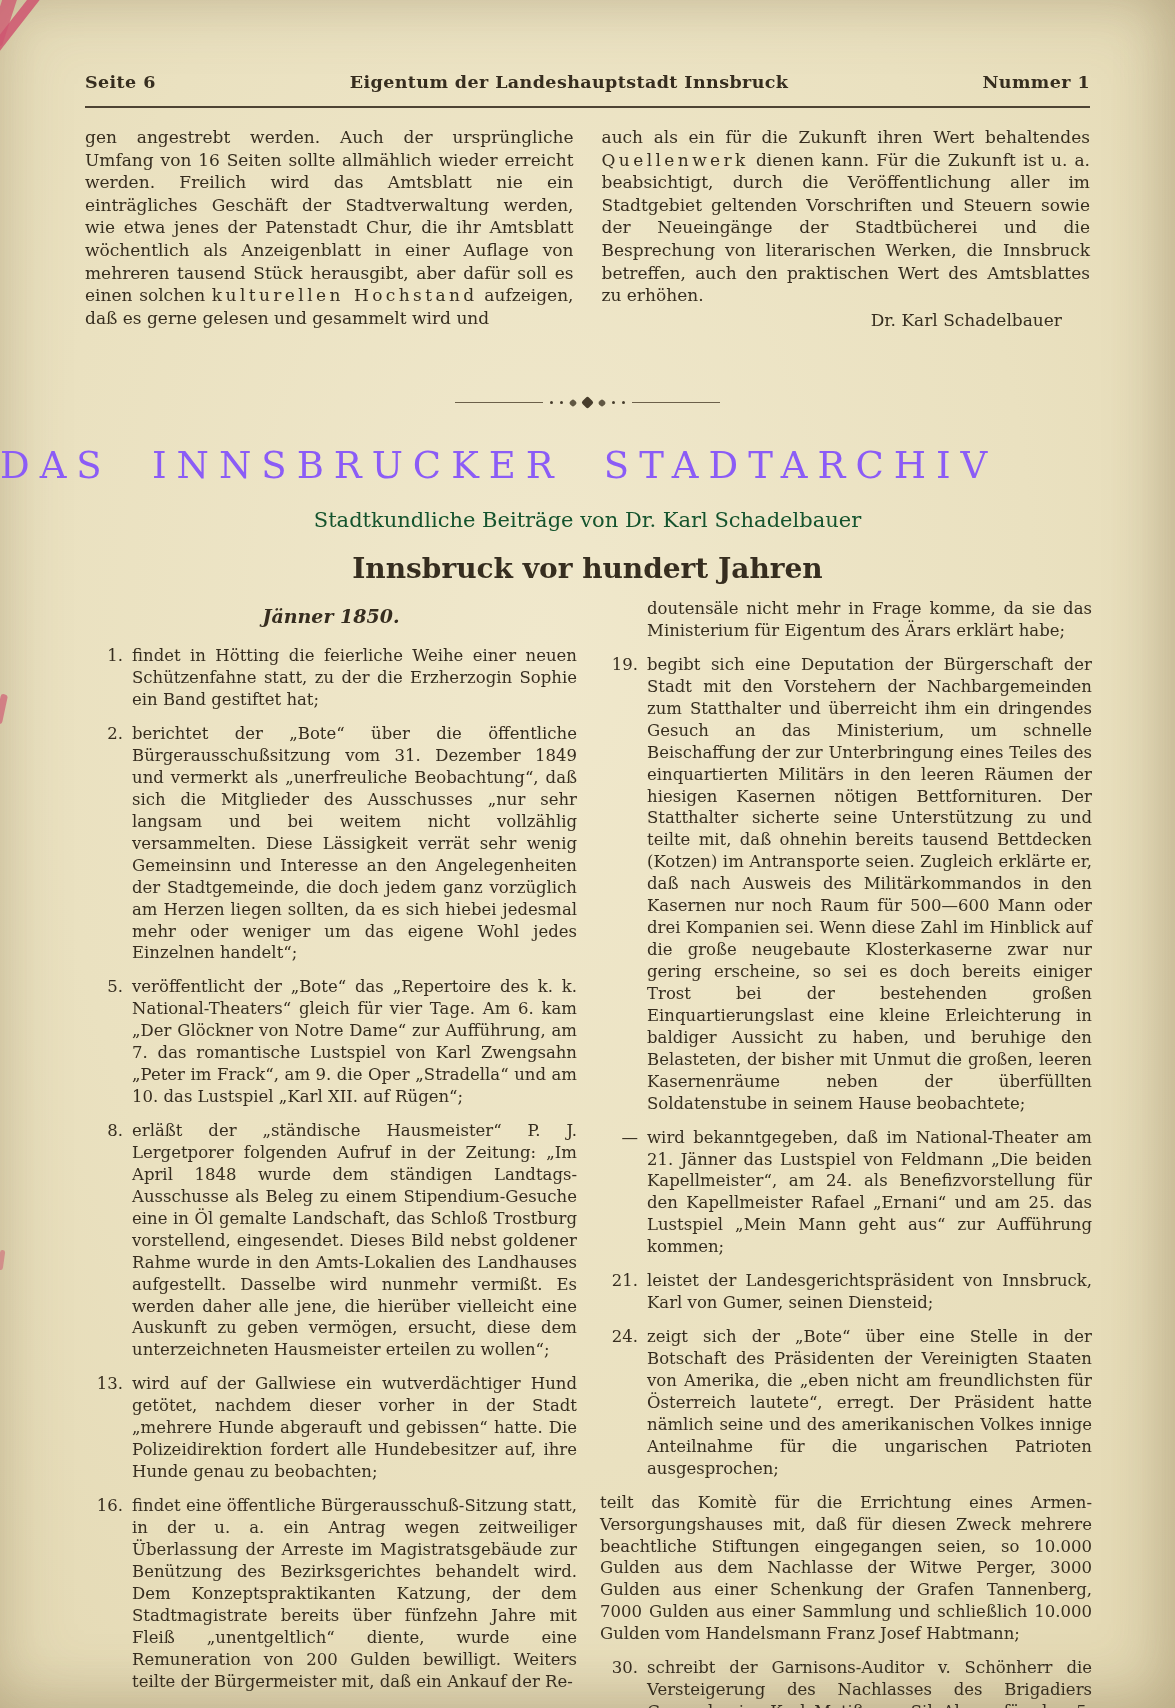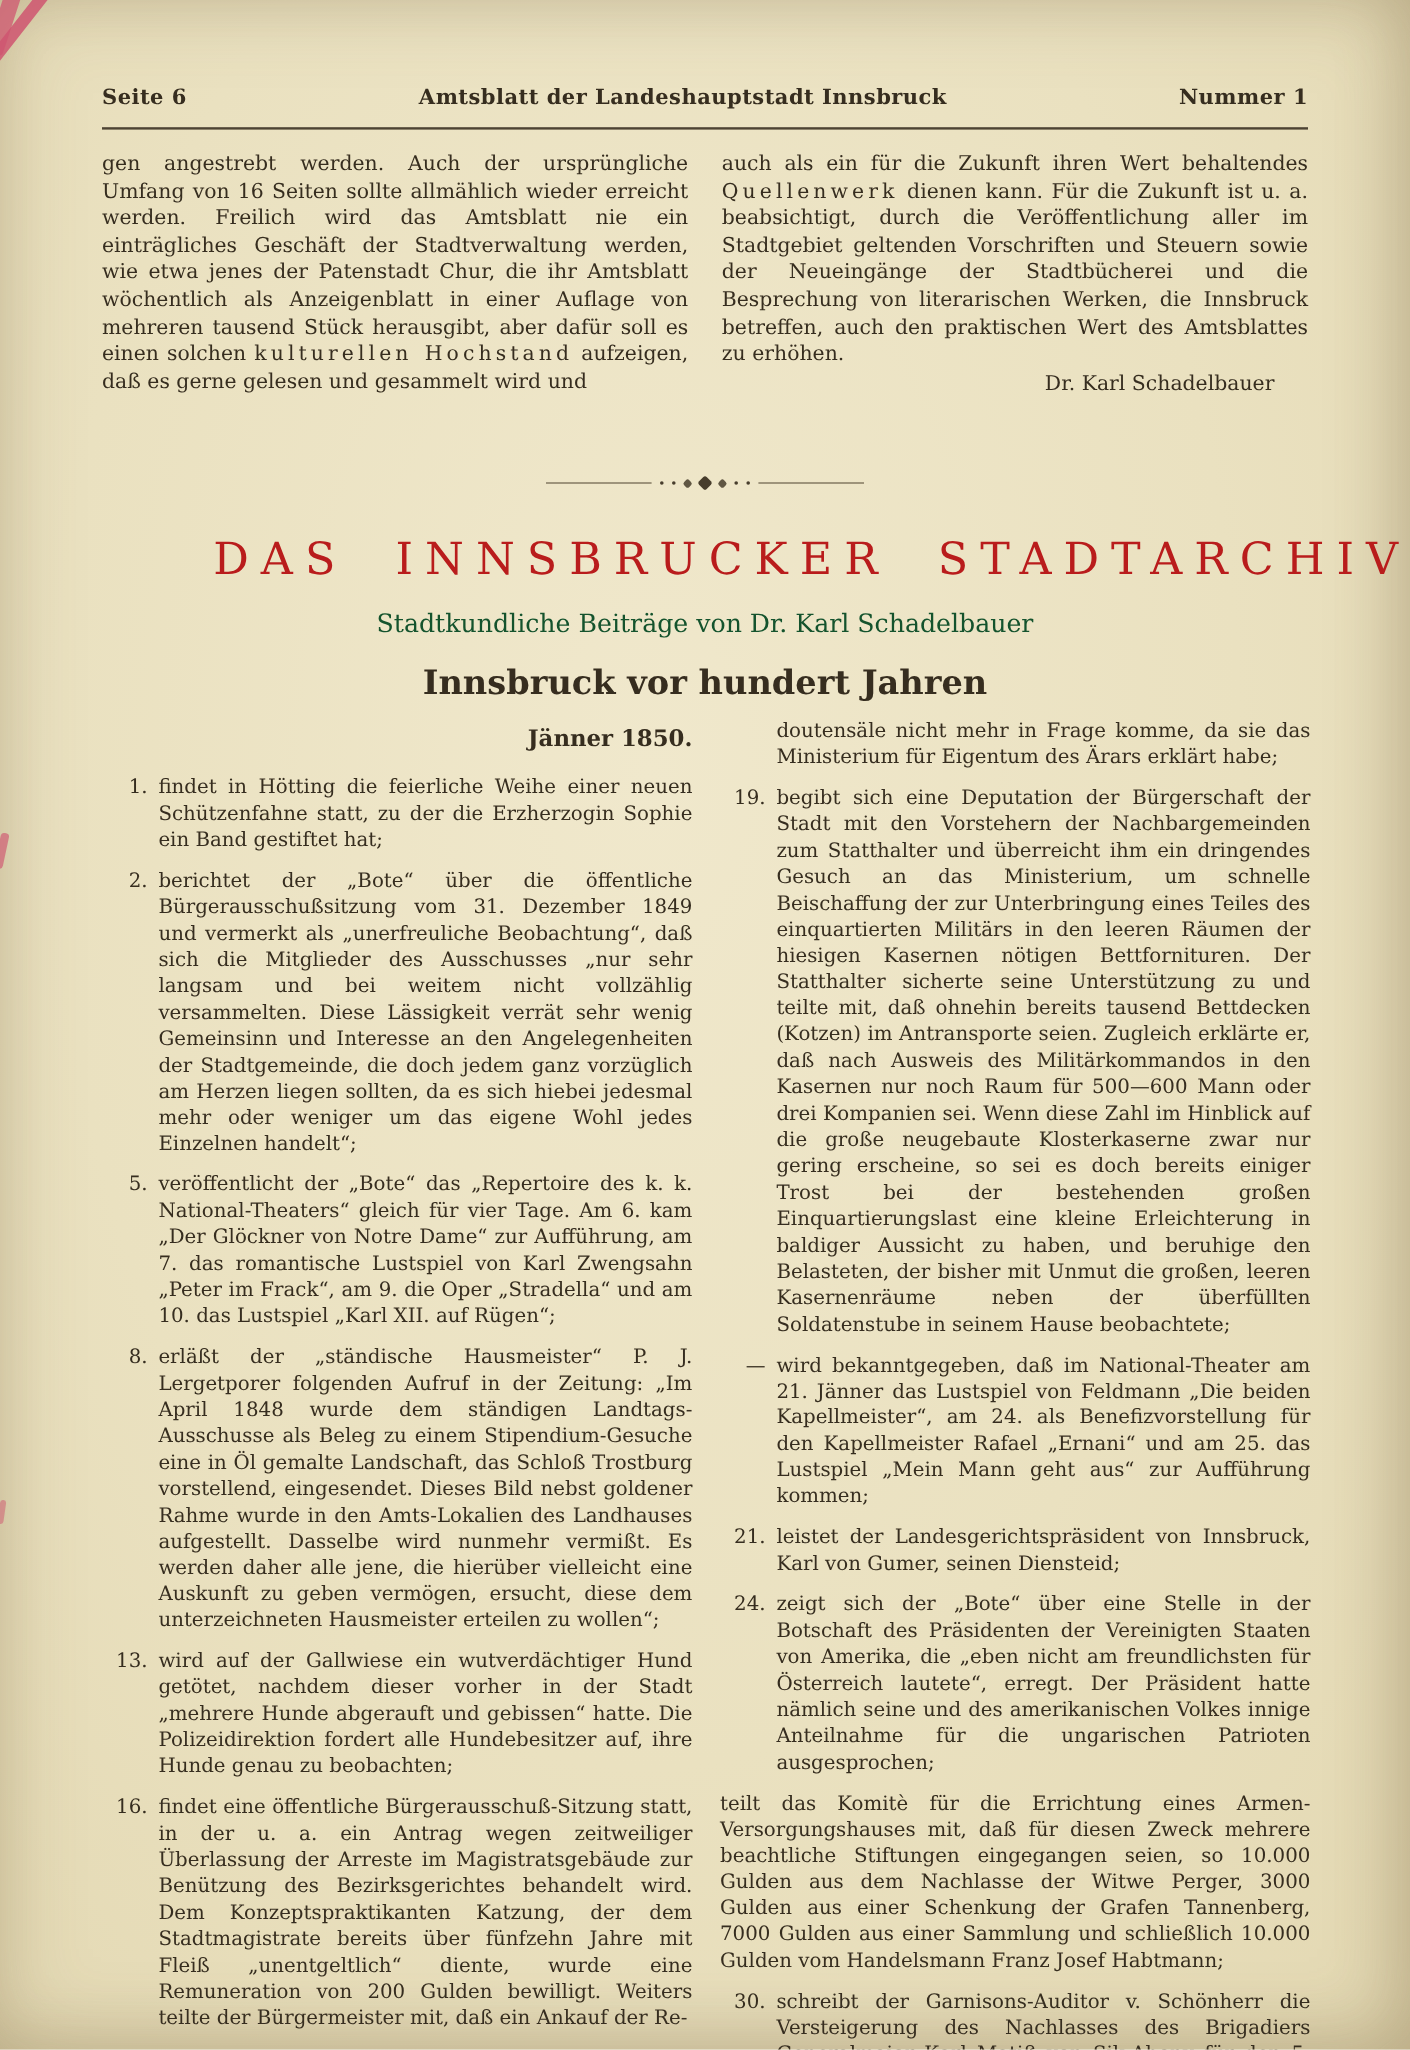--- a/index.html
+++ b/index.html
@@ -32,46 +32,46 @@
   .sig{text-align:right;padding-right:28px;margin-top:2px;}
 
   
   .divider{position:absolute;left:0;right:0;top:398px;display:flex;justify-content:center;align-items:center;gap:7px;}
   .divider .ln{width:88px;height:1px;background:#6b5f49;}
   .dot{width:3px;height:3px;border-radius:50%;background:#473d2c;}
   .dmnd{width:9px;height:9px;background:#473d2c;transform:rotate(45deg);border-radius:2px;}
   .dmnd.small{width:6px;height:6px;opacity:.85;}
 
   
-  .title{position:absolute;left:0;right:0;top:444px;text-align:right;white-space:nowrap;
-         font-size:37px;letter-spacing:.27em;word-spacing:.5em;color:#b91c1c;font-weight:400;}
+  .title{position:absolute;left:0;right:0;top:444px;text-align:left;white-space:nowrap;
+         font-size:37px;letter-spacing:.27em;word-spacing:.5em;color:#8b5cf6;font-weight:400;}
   .subtitle{position:absolute;left:0;right:0;top:508px;text-align:center;font-size:21px;color:#14532d;}
   .heading{position:absolute;left:0;right:0;top:552px;text-align:center;font-size:28px;font-weight:700;}
 
   
   .listcol{position:absolute;top:598px;width:492px;font-size:16.5px;line-height:1.33;}
   .listcol.left{left:85px;}
   .listcol.right{left:600px;}
-  .month{ text-align:right;font-size:19px;font-weight:700;margin:6px 0 16px 0;}
+  .month{ text-align:center;font-size:19px;font-weight:700;margin:6px 0 16px 0;font-style:italic;}
   .entry{display:flex;margin-bottom:12px;}
   .entry .num{flex:none;width:38px;text-align:right;padding-right:9px;}
   .entry .etext{flex:1;margin:0;text-align:justify;}
 </style>
 </head>
 <body>
 
 <div class="page-shade"></div>
 <div class="mark mark-corner"></div>
 <div class="mark mark-corner2"></div>
 <div class="mark mark-mid"></div>
 <div class="mark mark-low"></div>
 
 <div class="hdr">
   <span>Seite 6</span>
-  <span class="c">Amtsblatt der Landeshauptstadt Innsbruck</span>
+  <span class="c">Eigentum der Landeshauptstadt Innsbruck</span>
   <span>Nummer 1</span>
 </div>
 <div class="rule"></div>
 
 <div class="intro">
   <div class="col"><span>gen angestrebt werden. Auch der ursprüngliche Umfang von 16 Seiten sollte allmählich wieder erreicht werden. Freilich wird das Amtsblatt nie ein einträgliches Geschäft der Stadtverwaltung werden, wie etwa jenes der Patenstadt Chur, die ihr Amtsblatt wöchentlich als Anzeigenblatt in einer Auflage von mehreren tausend Stück herausgibt, aber dafür soll es einen solchen </span><span class="sperr">kulturellen Hochstand</span><span> aufzeigen, daß es gerne gelesen und gesammelt wird und</span></div>
   <div class="col"><span>auch als ein für die Zukunft ihren Wert behaltendes </span><span class="sperr">Quellenwerk</span><span> dienen kann. Für die Zukunft ist u. a. beabsichtigt, durch die Veröffentlichung aller im Stadtgebiet geltenden Vorschriften und Steuern sowie der Neueingänge der Stadtbücherei und die Besprechung von literarischen Werken, die Innsbruck betreffen, auch den praktischen Wert des Amtsblattes zu erhöhen.</span>
     <div class="sig">Dr. Karl Schadelbauer</div>
   </div>
 </div>

